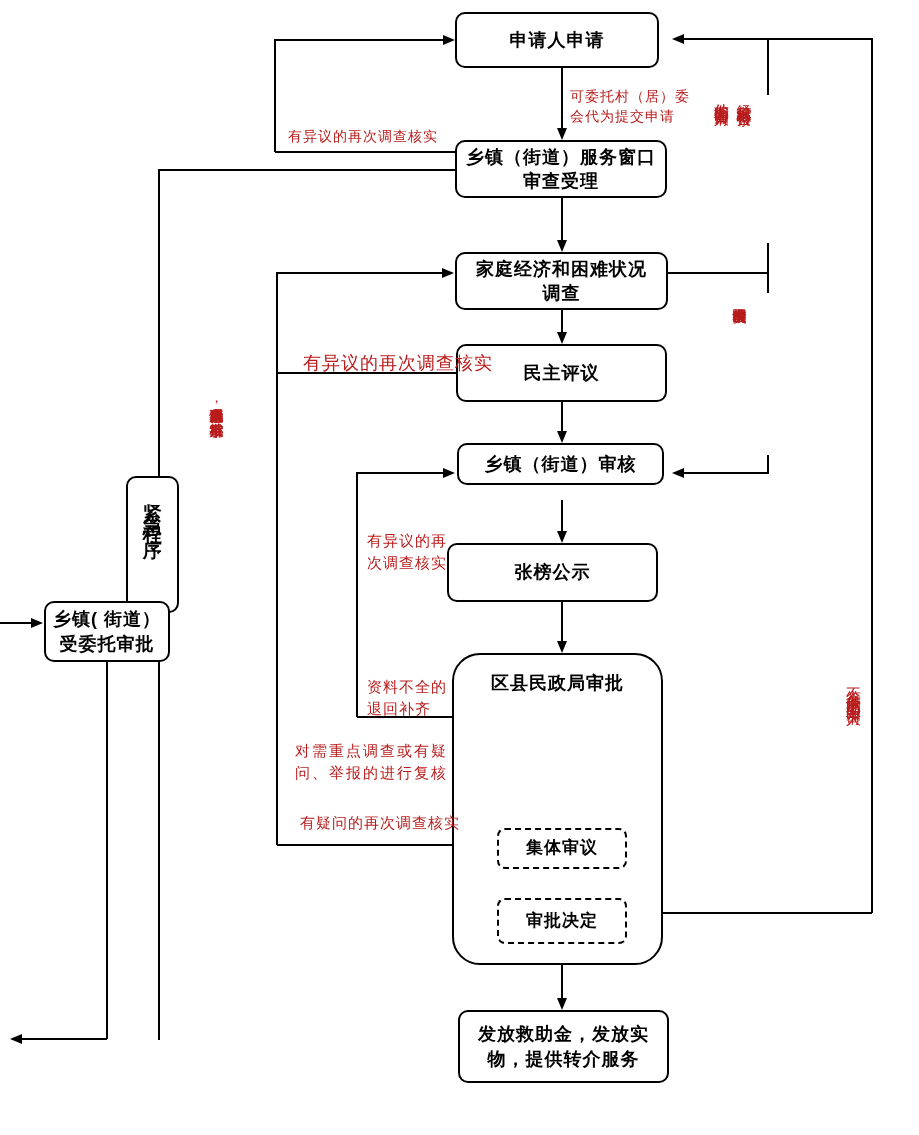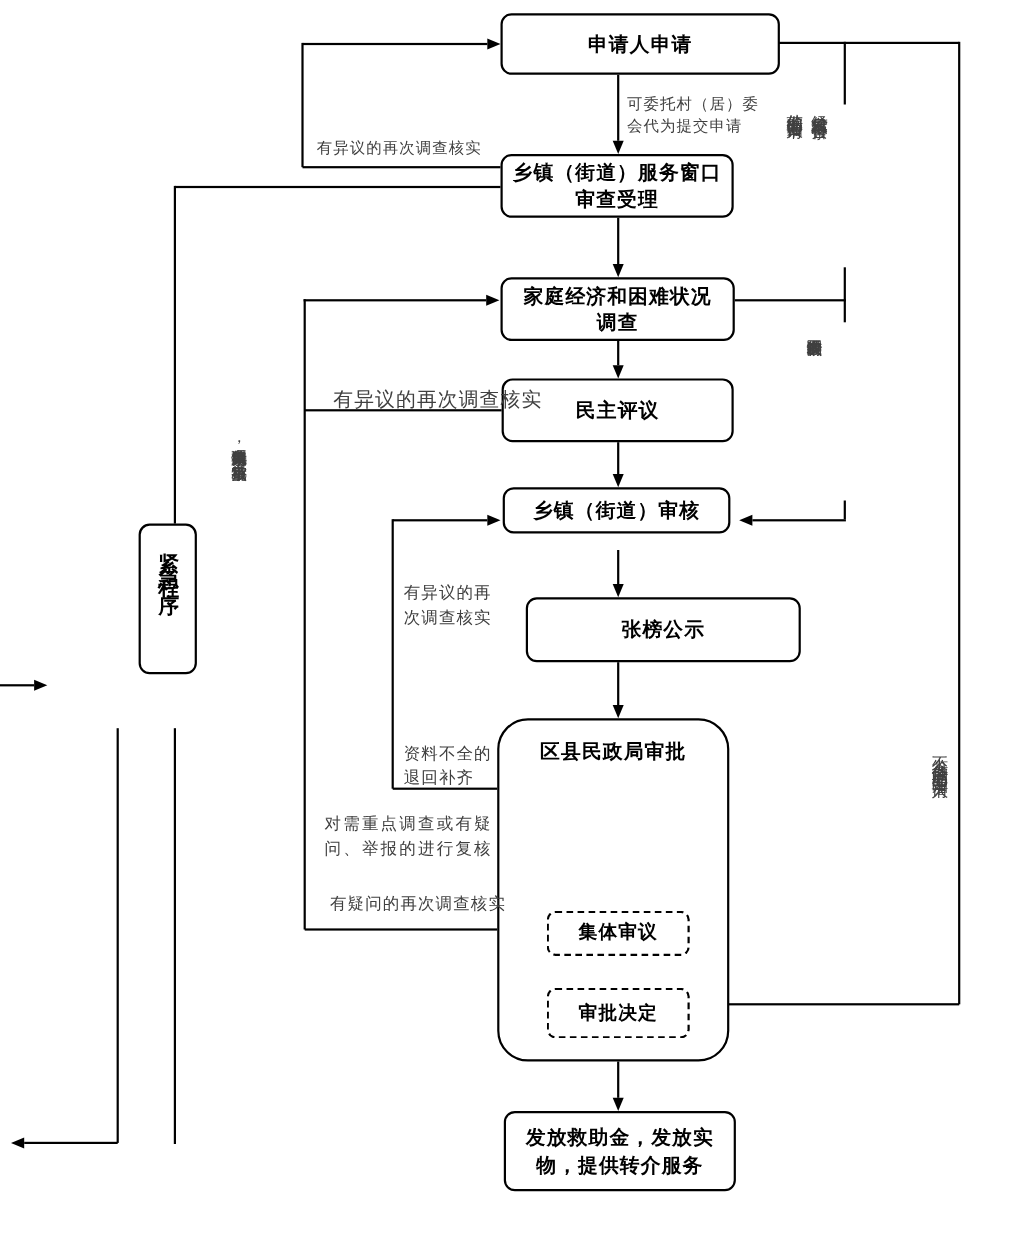--- a/index.html
+++ b/index.html
@@ -14,21 +14,21 @@
   .box.vert{writing-mode:vertical-rl;letter-spacing:12px;font-size:19px;
             padding-top:10px;justify-content:flex-start;z-index:4;}
   .box.entrusted{z-index:5;font-size:18px;}
   .hline,.vline{position:absolute;background:#000;z-index:1;}
   .hline{height:2px;} .vline{width:2px;}
   .mask{position:absolute;background:#fff;z-index:2;}
   .ar,.al,.ad{position:absolute;width:0;height:0;z-index:2;}
   .ar{border-top:5px solid transparent;border-bottom:5px solid transparent;border-left:12px solid #000;}
   .al{border-top:5px solid transparent;border-bottom:5px solid transparent;border-right:12px solid #000;}
   .ad{border-left:5px solid transparent;border-right:5px solid transparent;border-top:12px solid #000;}
-  .lbl{position:absolute;font-family:Liberation Serif, serif;font-size:15px;color:#404040;
+  .lbl{position:absolute;font-family:Liberation Sans, sans-serif;font-size:15px;color:#b91c1c;
        white-space:pre-line;line-height:1.45;letter-spacing:1px;z-index:4;}
   .vtext{writing-mode:vertical-rl;line-height:1.5;}
 </style>
 </head>
 <body>
 
 <div id="canvas">
 
   <div class="vline" style="left:274px;top:39px;height:113px"></div>
   <div class="hline" style="left:275px;top:39px;width:168px"></div>
@@ -76,34 +76,36 @@
   <div class="vline" style="left:561px;top:500px;height:31px"></div>
   <div class="ad" style="left:557px;top:531px"></div>
   <div class="vline" style="left:561px;top:602px;height:39px"></div>
   <div class="ad" style="left:557px;top:641px"></div>
   <div class="vline" style="left:561px;top:965px;height:33px"></div>
   <div class="ad" style="left:557px;top:998px"></div>
 
   <div class="mask" style="left:760px;top:95px;width:14px;height:148px"></div>
   <div class="mask" style="left:760px;top:293px;width:14px;height:162px"></div>
 
-  <div class="box" style="left:455px;top:12px;width:254px;height:56px">申请人申请</div>
+  <div class="box" style="left:455px;top:12px;width:204px;height:56px">申请人申请</div>
   <div class="box" style="left:455px;top:140px;width:212px;height:58px">乡镇（街道）服务窗口
 审查受理</div>
   <div class="box" style="left:455px;top:252px;width:213px;height:58px">家庭经济和困难状况
 调查</div>
   <div class="box" style="left:456px;top:344px;width:211px;height:58px">民主评议</div>
   <div class="box" style="left:457px;top:443px;width:207px;height:42px">乡镇（街道）审核</div>
-  <div class="box" style="left:478px;top:543px;width:250px;height:59px">张榜公示</div>
+  <div class="box" style="left:447px;top:543px;width:211px;height:59px">张榜公示</div>
   <div class="box big" style="left:452px;top:653px;width:211px;height:312px">区县民政局审批</div>
   <div class="box dashed" style="left:497px;top:828px;width:130px;height:41px">集体审议</div>
   <div class="box" style="left:458px;top:1010px;width:211px;height:73px">发放救助金，发放实
 物，提供转介服务</div>
   <div class="box dashed" style="left:497px;top:898px;width:130px;height:46px">审批决定</div>
   <div class="box vert" style="left:126px;top:476px;width:53px;height:137px">紧急程序</div>
+  <div class="box entrusted" style="left:44px;top:601px;width:126px;height:61px">乡镇( 街道）
+受委托审批</div>
 
   <div class="lbl" style="left:570px;top:86px;font-size:14px">可委托村（居）委
 会代为提交申请</div>
   <div class="lbl" style="left:288px;top:126px;font-size:14px">有异议的再次调查核实</div>
   <div class="lbl vtext" style="left:710px;top:92px;height:156px;letter-spacing:1px">经信息核对不符合条
 件的书面告知申请人</div>
   <div class="lbl vtext" style="left:729px;top:298px;font-size:14px;letter-spacing:0">经再次调查核实的申请</div>
   <div class="lbl" style="left:303px;top:350px;font-size:18px">有异议的再次调查核实</div>
   <div class="lbl vtext" style="left:206px;top:398px;font-size:14px;letter-spacing:0">情况紧急事项先行救助，后补审核审批手续</div>
   <div class="lbl" style="left:367px;top:530px">有异议的再

